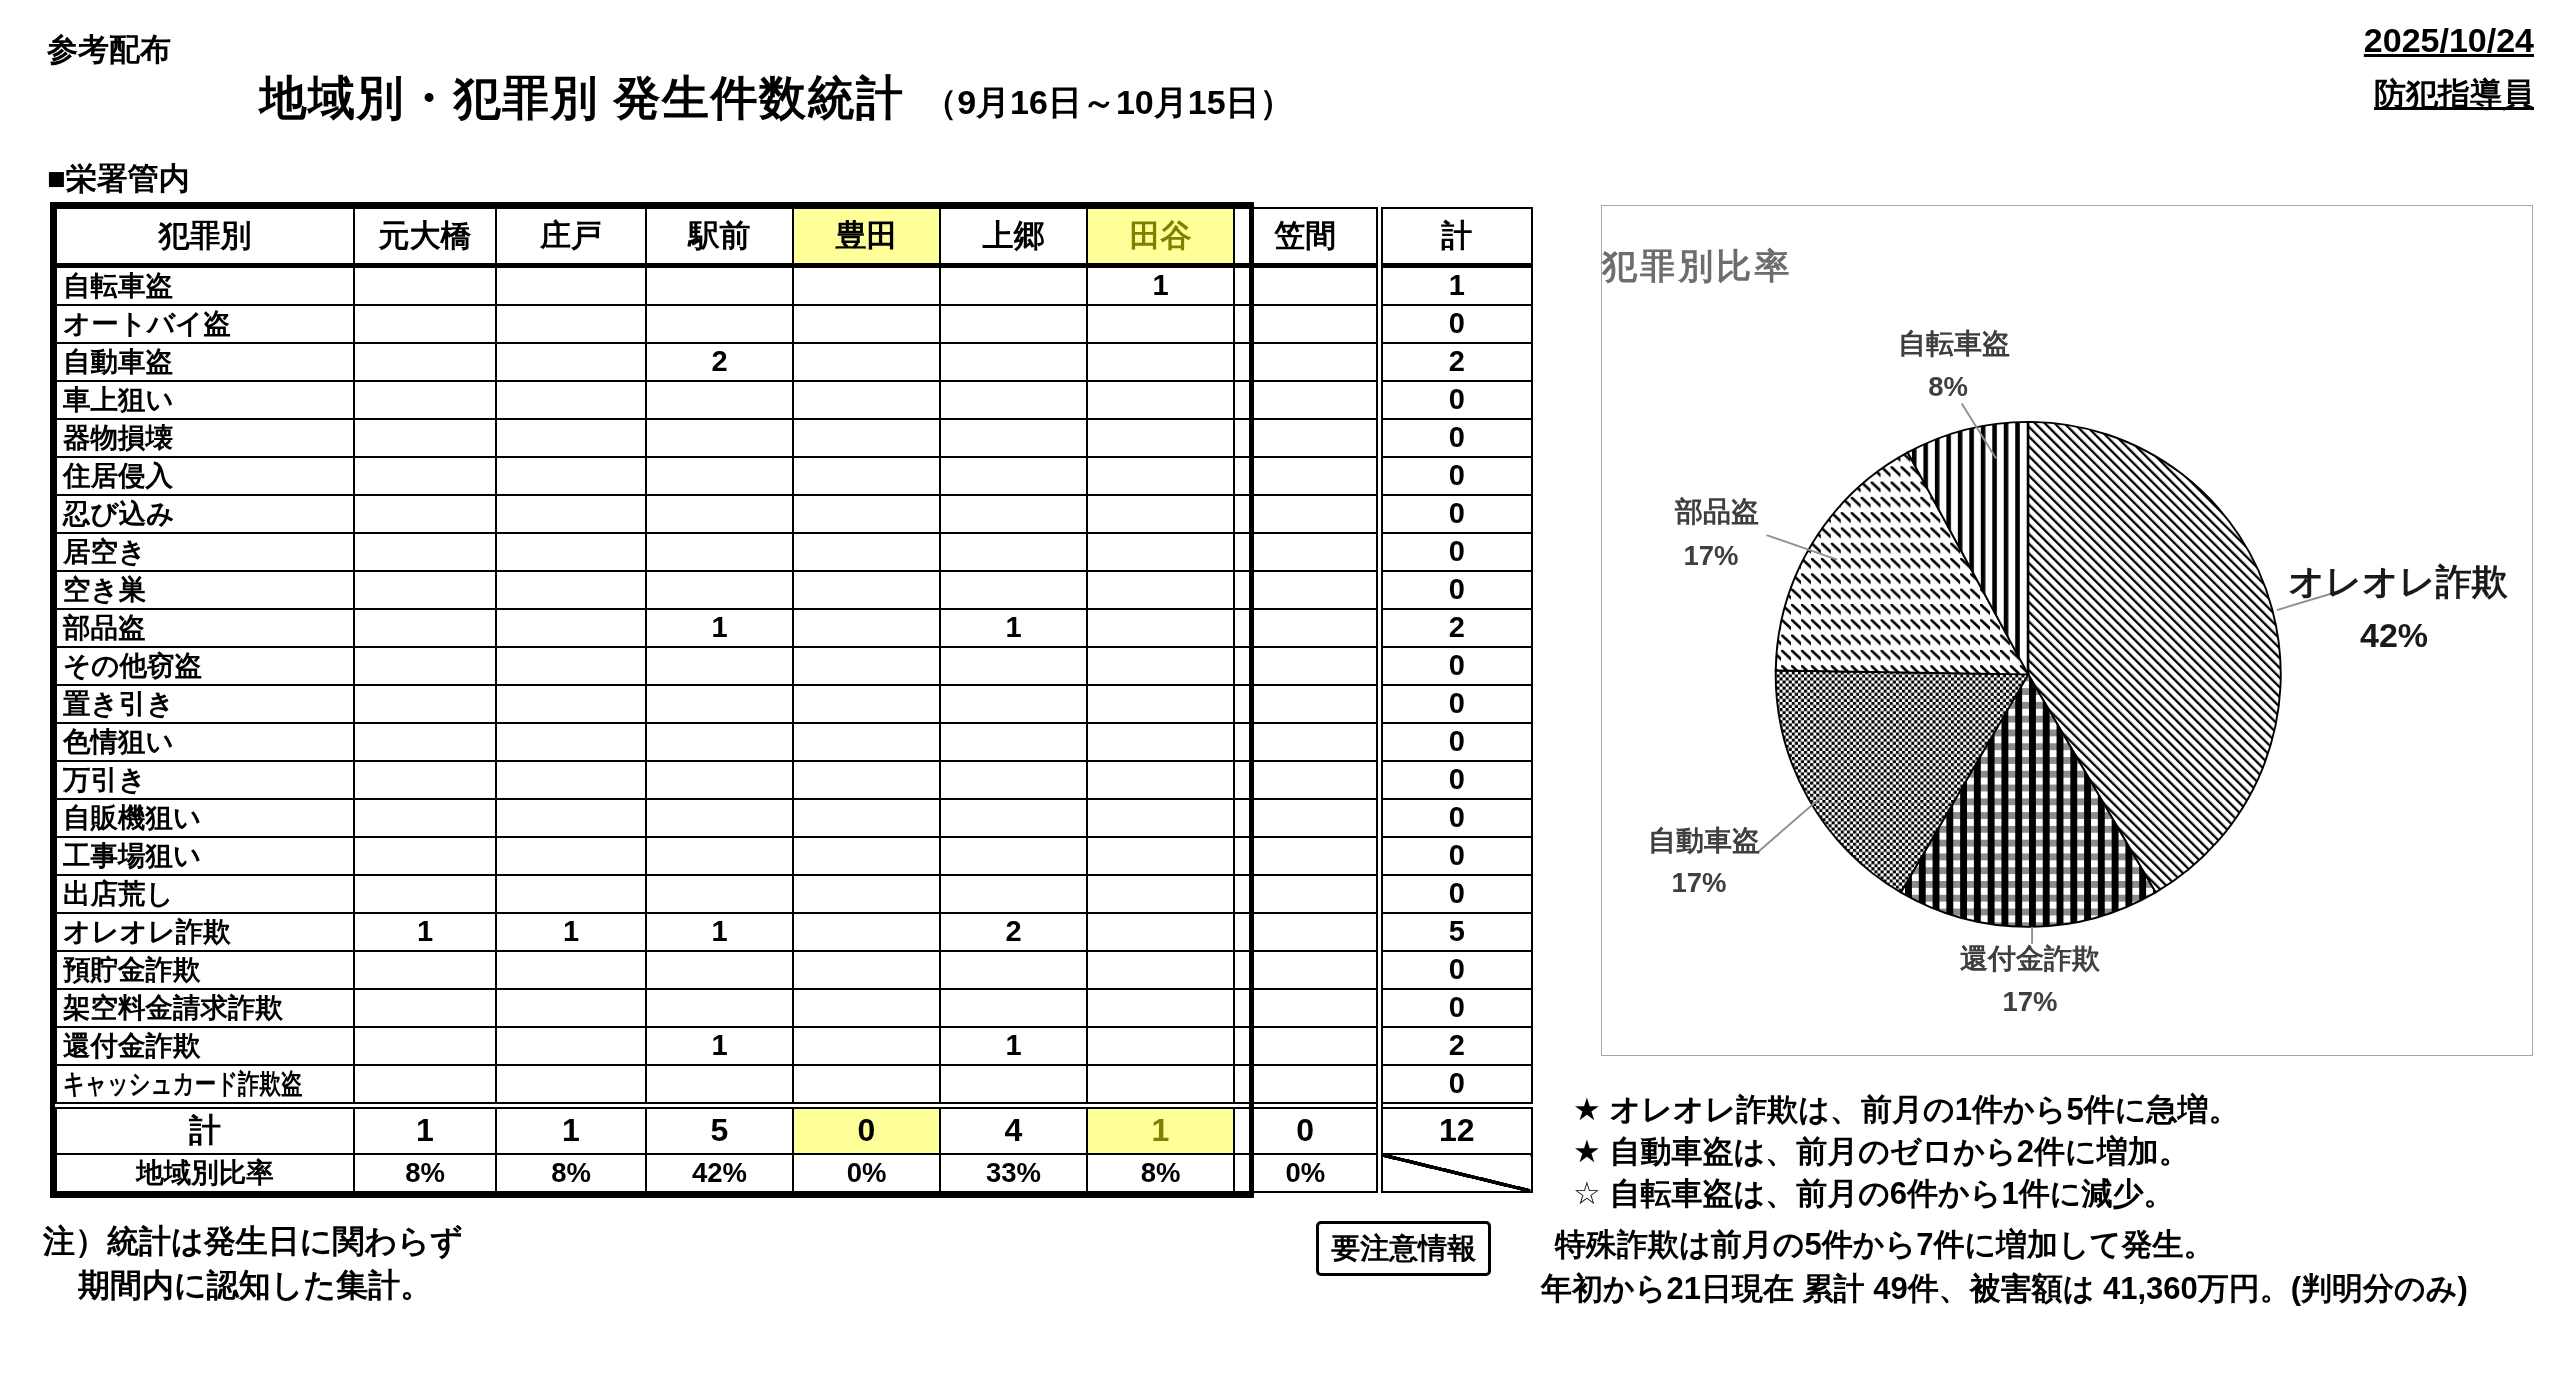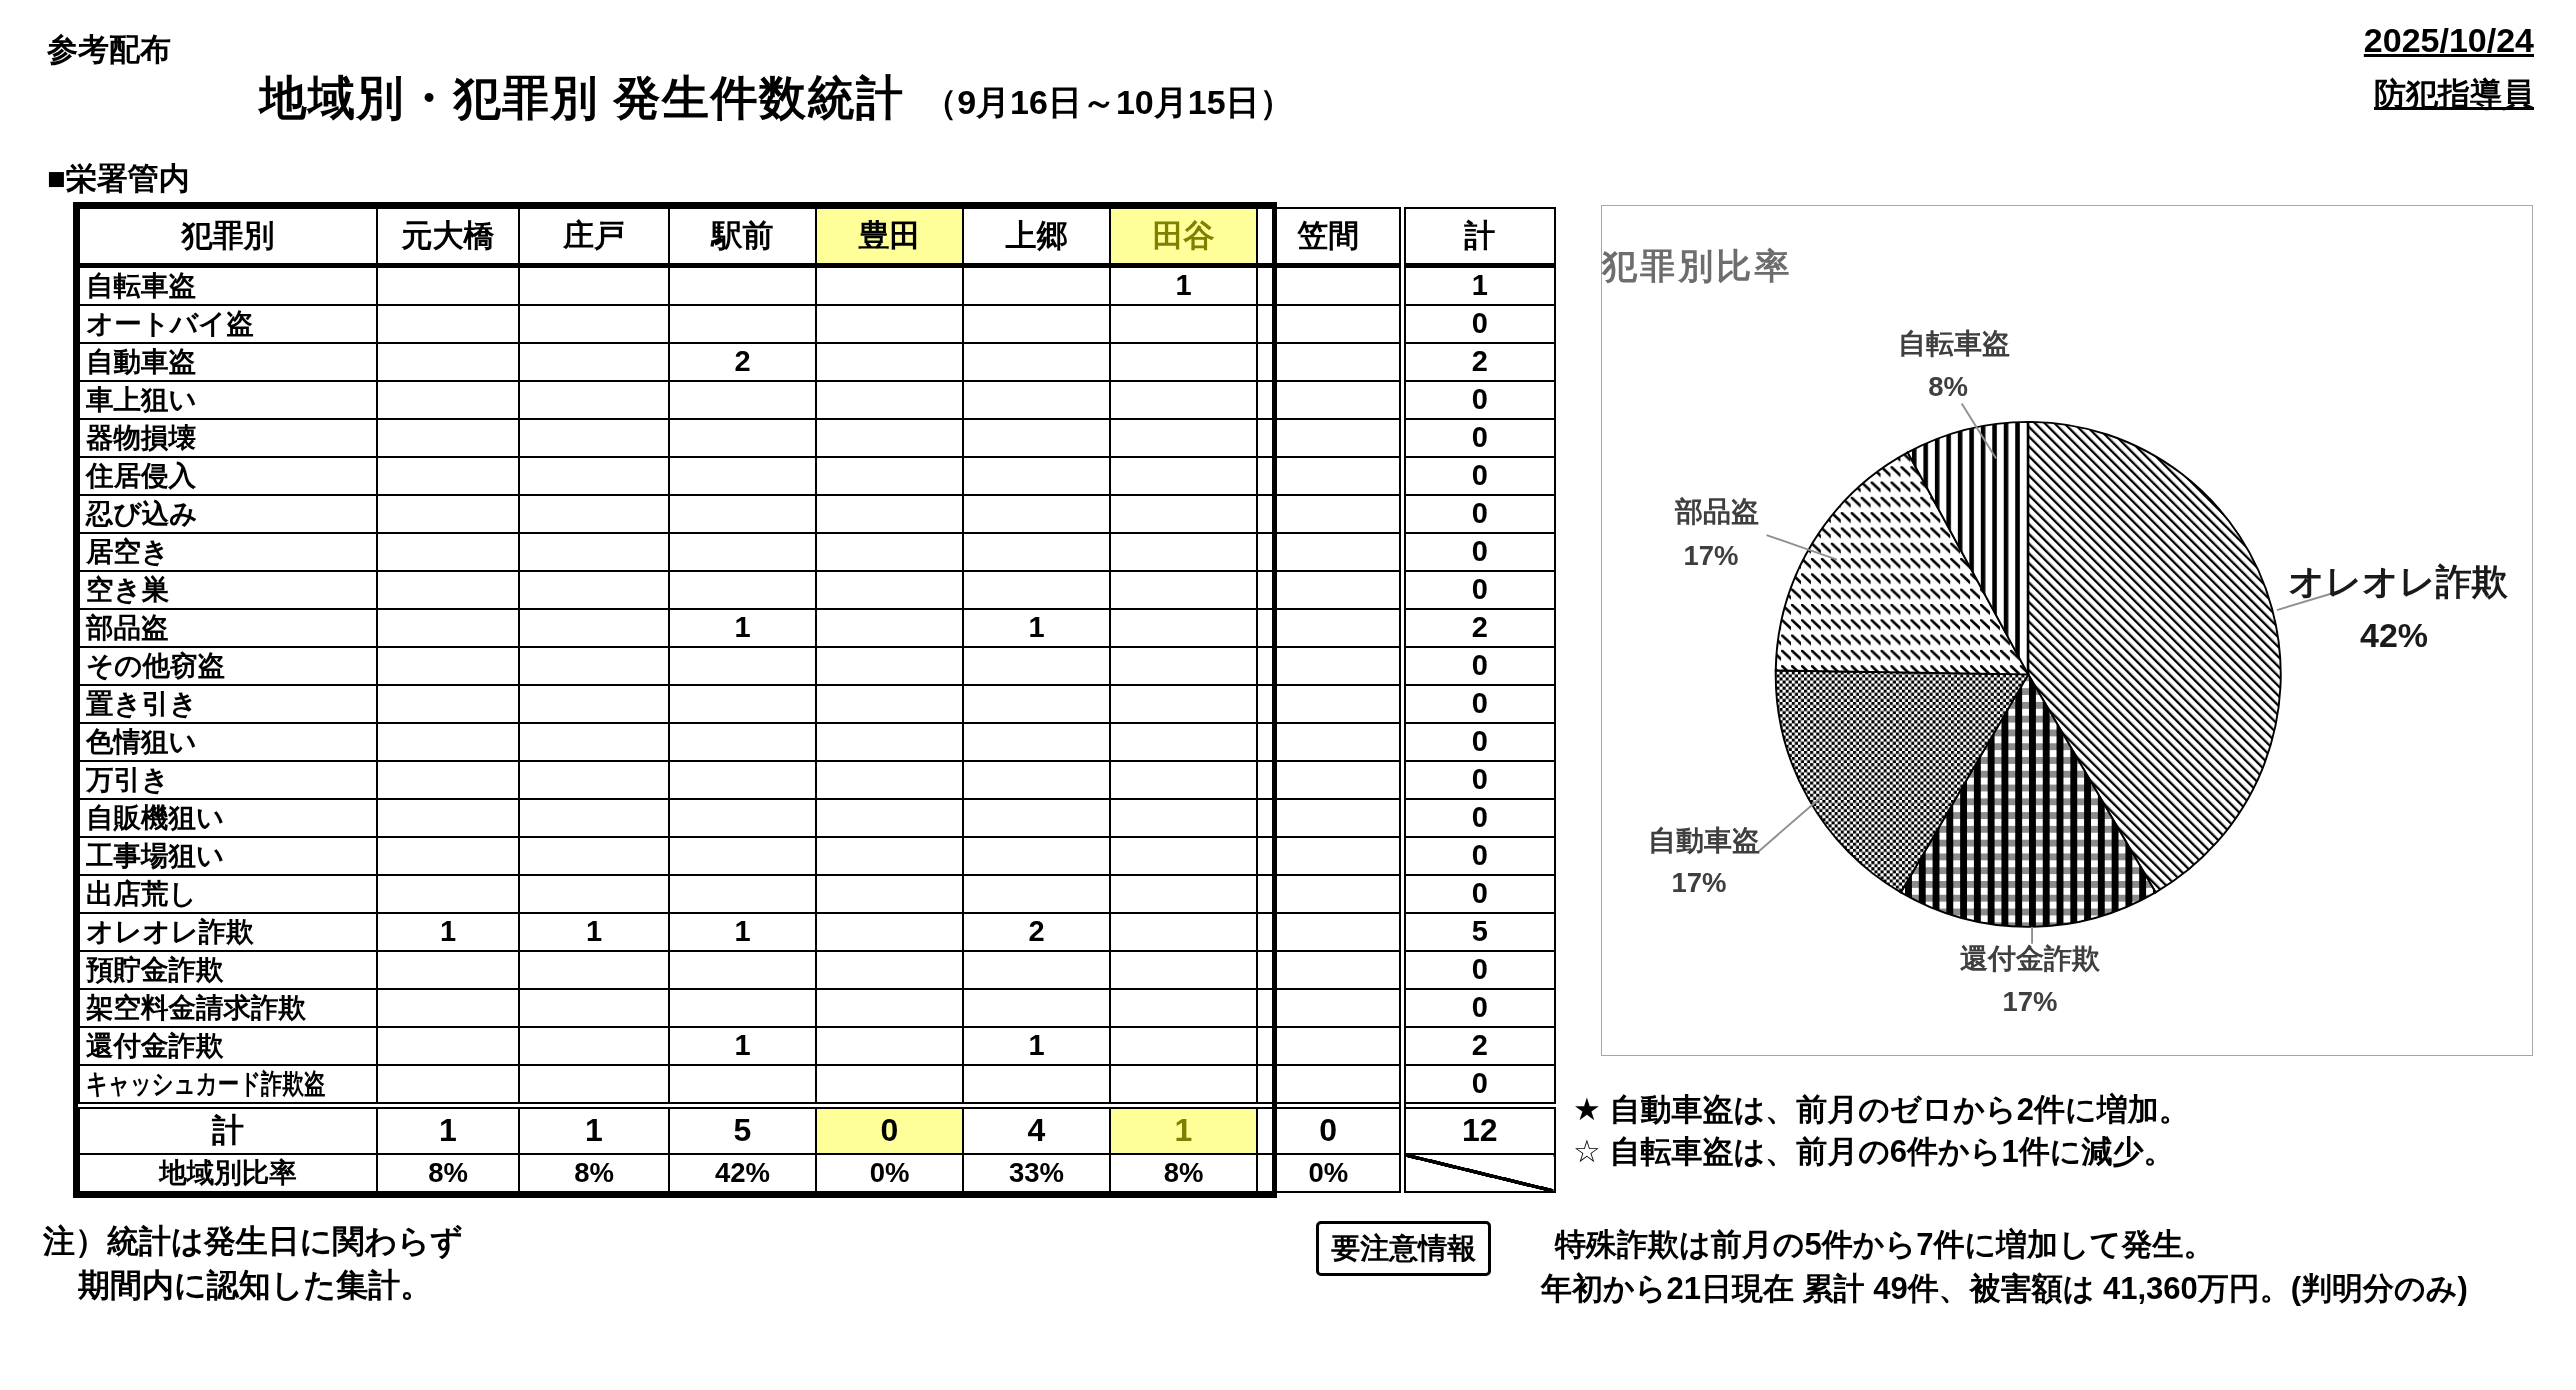--- a/index.html
+++ b/index.html
@@ -11,21 +11,21 @@
   .ref-note{position:absolute;left:47px;top:29px;font-size:31px;font-weight:600;}
   .title-wrap{position:absolute;left:0;top:67px;width:1553px;text-align:center;white-space:nowrap;}
   .title-main{font-size:47px;font-weight:700;letter-spacing:1.5px;}
   .title-period{font-size:34px;font-weight:700;margin-left:15.3px;}
   .right-head{position:absolute;right:42px;top:21.4px;text-align:right;text-decoration:underline;}
   .right-head .date{font-size:34px;font-weight:600;}
   .right-head .issuer{font-size:32px;font-weight:600;margin-top:12.2px;}
   .section-label{position:absolute;left:47px;top:158px;font-size:31px;font-weight:700;}
 
   
-  .table-wrap{position:absolute;left:50px;top:202px;width:1204px;border:5.4px solid #000;box-sizing:border-box;background:#fff;margin-left:23px;}
+  .table-wrap{position:absolute;left:50px;top:202px;width:1204px;border:5.4px solid #000;box-sizing:border-box;background:#fff;}
   table.crime-table{width:100%;border-collapse:collapse;table-layout:fixed;}
   .crime-table th,.crime-table td{border:2.3px solid #000;padding:0 6.1px;box-sizing:border-box;overflow:hidden;white-space:nowrap;}
   .crime-table thead th{height:57px;font-size:31px;font-weight:700;text-align:center;border-bottom:5.4px solid #000;}
   .crime-table tbody td{height:37px;font-size:27.5px;font-weight:700;}
   .crime-table td.rowlabel{text-align:left;}
   .crime-table td.num{text-align:center;font-size:29px;}
   .crime-table .hl{background:var(--hl,#ffff99);}
   .crime-table .olive{color:var(--hl-text,#7f7f00);}
   .crime-table .total-col{border-left:7.7px double #000;}
   .crime-table tr.total-row td{border-top:7.7px double #000;height:47px;font-size:32px;font-weight:700;text-align:center;}
@@ -448,18 +448,19 @@
       <div class="plabel" style="left: 352px; top: 138px;">
         <div class="nm">自転車盗</div>
       </div>
       <div class="plabel" style="left: 346px; top: 181px;">
         <div class="pc">8%</div>
       </div>
     </div>
 </div>
 
 <div class="callouts" id="callouts">
+    <div class="cl">★ オレオレ詐欺は、前月の1件から5件に急増。</div>
     <div class="cl">★ 自動車盗は、前月のゼロから2件に増加。</div>
     <div class="cl">☆ 自転車盗は、前月の6件から1件に減少。</div>
   </div>
 <div class="summary1">特殊詐欺は前月の5件から7件に増加して発生。</div>
 <div class="summary2">年初から21日現在 累計 49件、被害額は 41,360万円。(判明分のみ)</div>
 
 
 </body></html>

